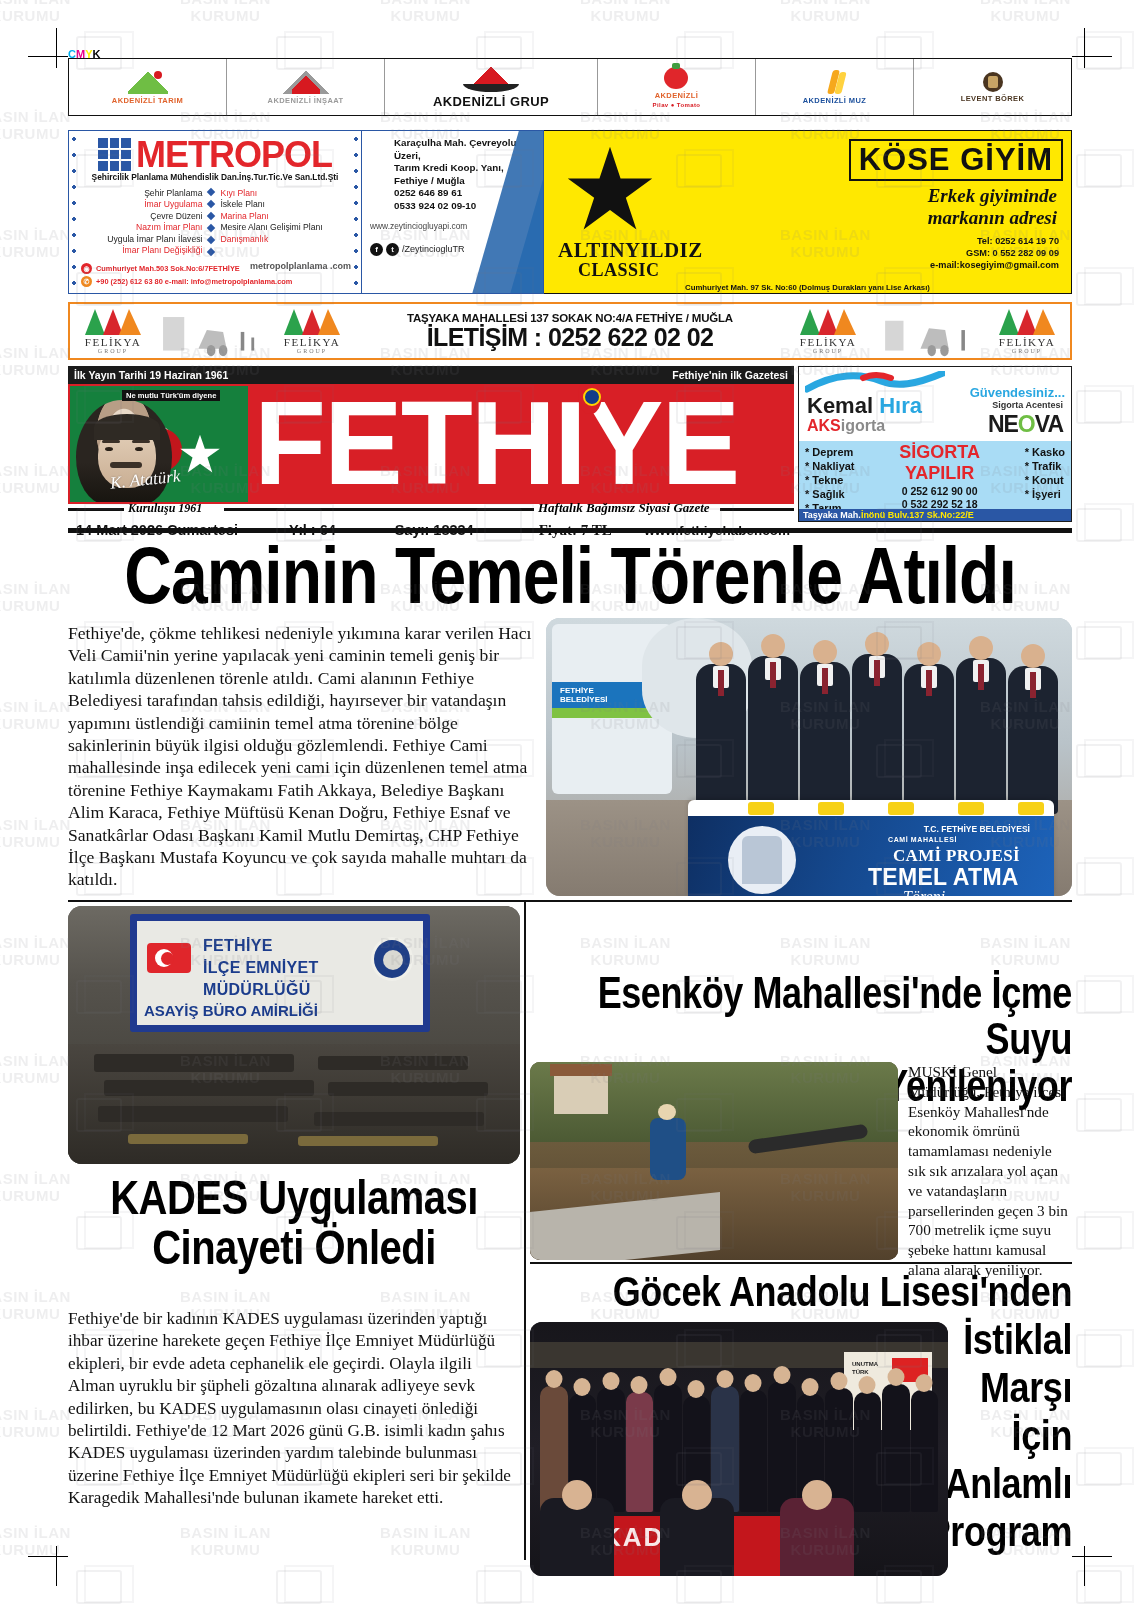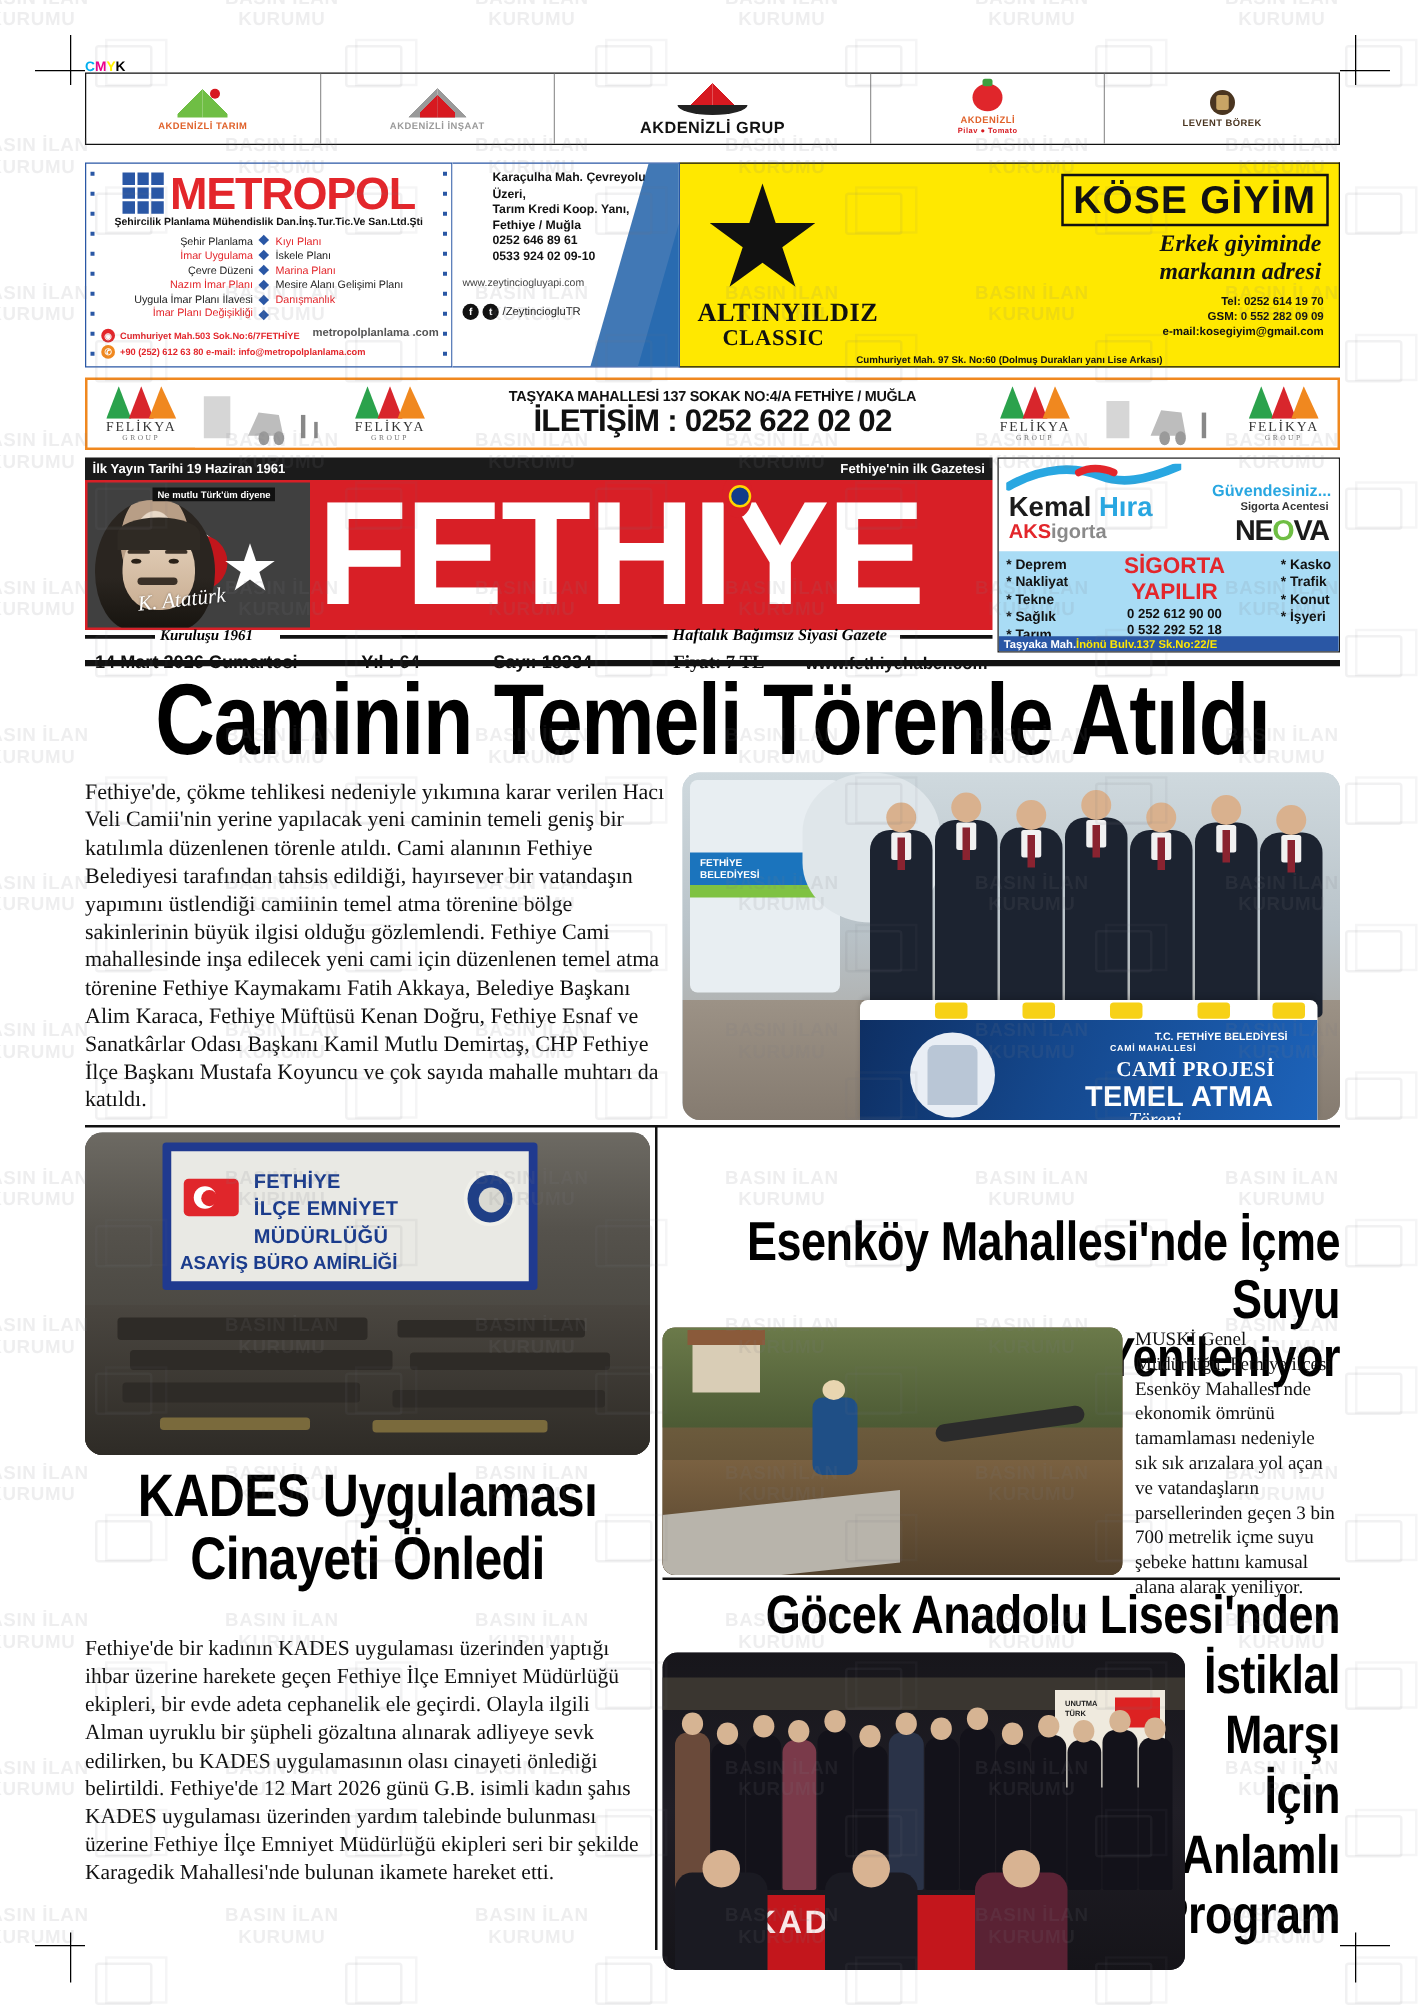--- a/index.html
+++ b/index.html
@@ -201,21 +201,21 @@
   .fel-center{flex:0 0 430px;text-align:center;}
   .fel-addr{font-family:"Liberation Sans",sans-serif;font-weight:800;font-size:11.5px;color:#111;letter-spacing:-0.2px;}
   .fel-tel{font-family:"Liberation Sans",sans-serif;font-weight:800;font-size:25px;color:#111;letter-spacing:-0.6px;line-height:27px;}
 
   
   .masthead{position:absolute;left:0;top:316px;width:1004px;height:156px;}
   .mh-strip{position:absolute;left:0;top:0;width:726px;height:18px;background:#1b1b1b;color:#fff;
     font-family:"Liberation Sans",sans-serif;font-size:10.5px;font-weight:600;
     display:flex;align-items:center;justify-content:space-between;padding:0 6px;}
   .mh-main{position:absolute;left:0;top:18px;width:726px;height:120px;background:#D81F26;overflow:hidden;}
-  .ataturk{position:absolute;left:2px;top:2px;width:178px;height:116px;overflow:hidden;background:#404040;}
+  .ataturk{position:absolute;left:2px;top:2px;width:178px;height:116px;overflow:hidden;background:#15803d;}
   .flag-star{position:absolute;right:26px;top:46px;width:44px;height:44px;}
   .flag-moon{position:absolute;right:70px;top:38px;width:52px;height:52px;border-radius:50%;background:#fff;}
   .flag-moon:after{content:"";position:absolute;left:12px;top:4px;width:44px;height:44px;border-radius:50%;background:#C2161C;}
   .ata-head{position:absolute;left:6px;top:14px;width:96px;height:104px;
     background:radial-gradient(ellipse at 50% 32%, #e8d9c8 0 24%, #b89e86 25% 40%, transparent 41%),
                linear-gradient(to bottom,#2a2520 60%,#17140f 100%);
     border-radius:48% 48% 30% 30%/55% 55% 45% 45%;}
   .ata-face{position:absolute;left:22px;top:22px;width:58px;height:66px;border-radius:50% 50% 45% 45%;
     background:linear-gradient(to bottom,#e6d3bd,#c9ae93);}
   .ata-hair{position:absolute;left:18px;top:14px;width:66px;height:26px;border-radius:50% 50% 0 0;background:#2f2a24;}
@@ -651,20 +651,27 @@
           <div class="swoosh"></div>
         </div>
       <div class="logo-label" style="font-size:13px;color:#111">AKDENİZLİ GRUP</div>
     </div>
     <div class="logo-cell">
       <div class="tomato"></div>
       <div class="logo-label" style="color:#E0622B">AKDENİZLİ</div>
       <div class="logo-label" style="color:#D71920;font-size:6px">Pilav ● Tomato</div>
     </div>
     <div class="logo-cell">
+      <div class="muz">
+          <i class="b1"></i>
+          <i class="b2"></i>
+        </div>
+      <div class="logo-label" style="color:#1b4f9c">AKDENİZLİ MUZ</div>
+    </div>
+    <div class="logo-cell">
       <div class="borek"></div>
       <div class="logo-label" style="color:#4a3520">LEVENT BÖREK</div>
     </div>
   </div>
 
   <div class="adrow2">
 
     <div class="ad ad-metropol">
       <div class="mp-dots-l"></div>
       <div class="mp-dots-r"></div>

